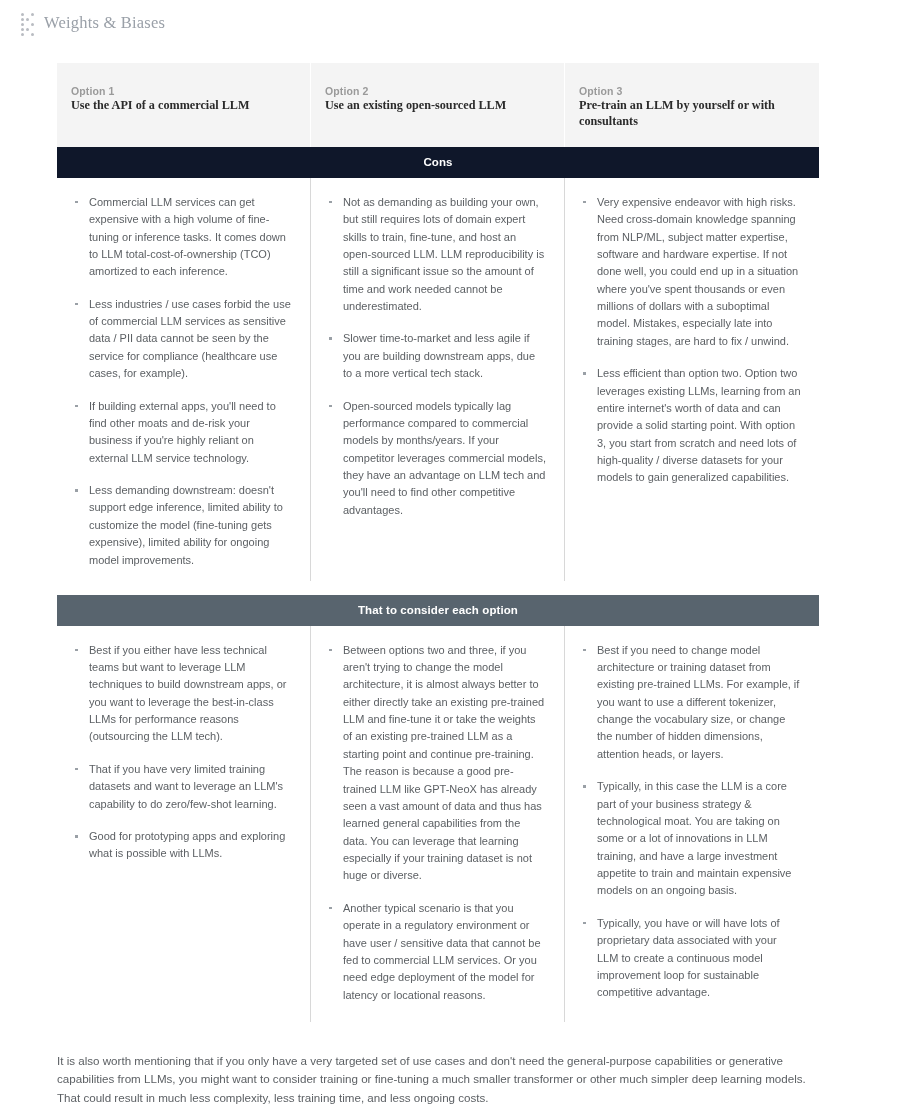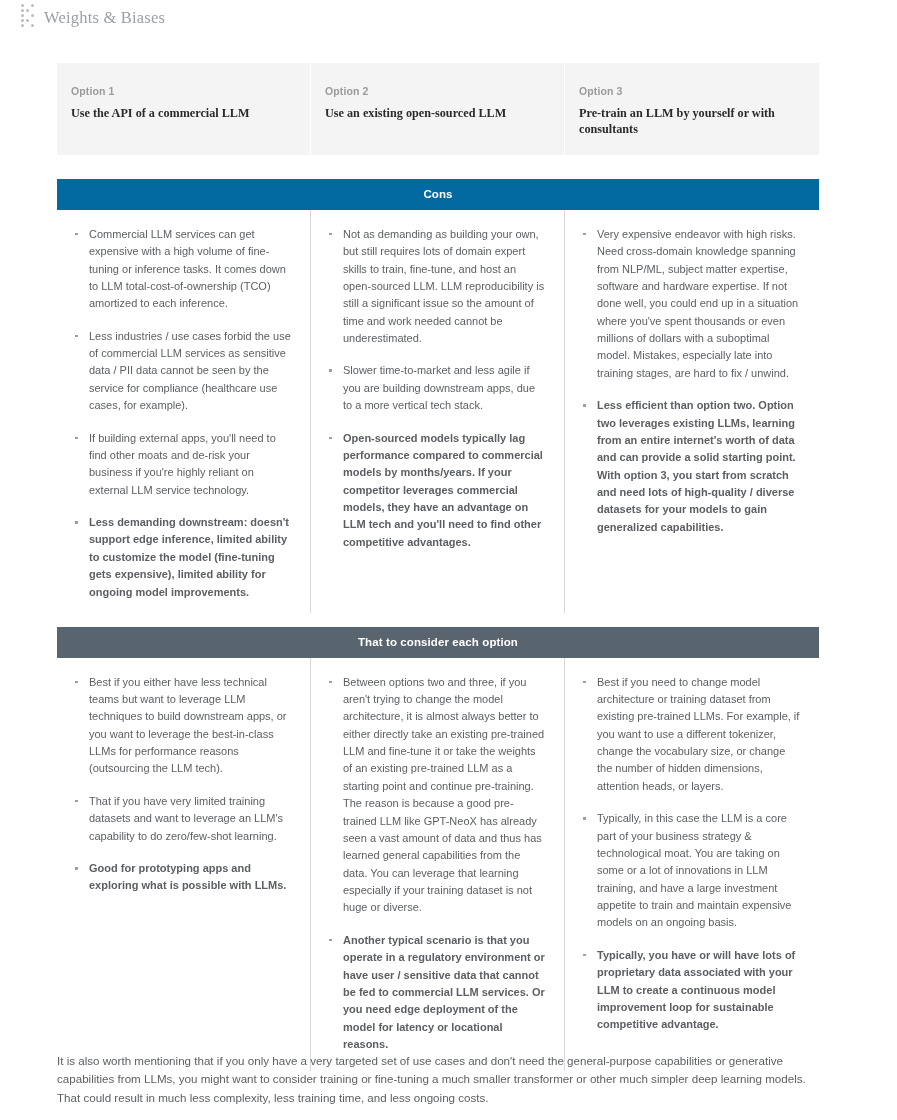--- a/index.html
+++ b/index.html
@@ -12,21 +12,21 @@
     height: 1120px;
     font-family: "Liberation Sans", sans-serif;
     color: #4a4a4a;
     position: relative;
     overflow: hidden;
   }
 
   
   .brandbar {
     display: flex;
-    align-items: flex-end;
+    align-items: flex-start;
     gap: 9px;
     padding: 13px 0 0 21px;
     height: 28px;
     box-sizing: border-box;
   }
   .wb-logo {
     display: grid;
     grid-template-columns: repeat(3, 4px);
     grid-template-rows: repeat(5, 4px);
     gap: 1px;
@@ -68,41 +68,41 @@
     box-sizing: border-box;
     min-height: 79px;
     border-right: 1px solid #ffffff;
   }
   .opt-head:last-child { border-right: none; }
   .opt-kicker {
     font-size: 10.5px;
     font-weight: 700;
     color: #9a9a9a;
     letter-spacing: .1px;
-    margin-bottom: 8px;
+    margin-bottom: 0;
   }
   .opt-title {
     font-size: 12.2px;
     font-weight: 700;
     color: #2b2b2b;
     line-height: 1.32;
     font-family: Liberation Serif, serif;
   }
 
   
   .banner {
     color: #ffffff;
     font-size: 11.5px;
     font-weight: 700;
     text-align: center;
     letter-spacing: .1px;
     padding: 9px 0 9px 0;
     line-height: 1.1;
   }
-  .banner.cons { background: #0369a1; margin-top: 24px; }
+  .banner.cons { background: #0f172a; }
   .banner.when { background: #58646e; }
 
   
   .body-row { display: grid; grid-template-columns: 1fr 1fr 1fr; }
   .cell {
     padding: 16px 18px 18px 10px;
     box-sizing: border-box;
     border-right: 1px solid #d8d8d8;
   }
   .cell:last-child { border-right: none; }
@@ -114,21 +114,21 @@
     padding: 0;
   }
   ul.bullets li {
     position: relative;
     padding-left: 22px;
     margin-bottom: 15px;
     font-size: 11px;
     line-height: 1.58;
     color: #5b5f63;
   }
-  ul.bullets li:last-child { margin-bottom: 0; font-weight: bold; }
+  ul.bullets li:last-child { margin-bottom: 0; }
   ul.bullets li::before {
     content: "";
     position: absolute;
     left: 8px;
     top: 7px;
     width: 2.6px;
     height: 2.6px;
     background: #9aa0a6;
   }
 

